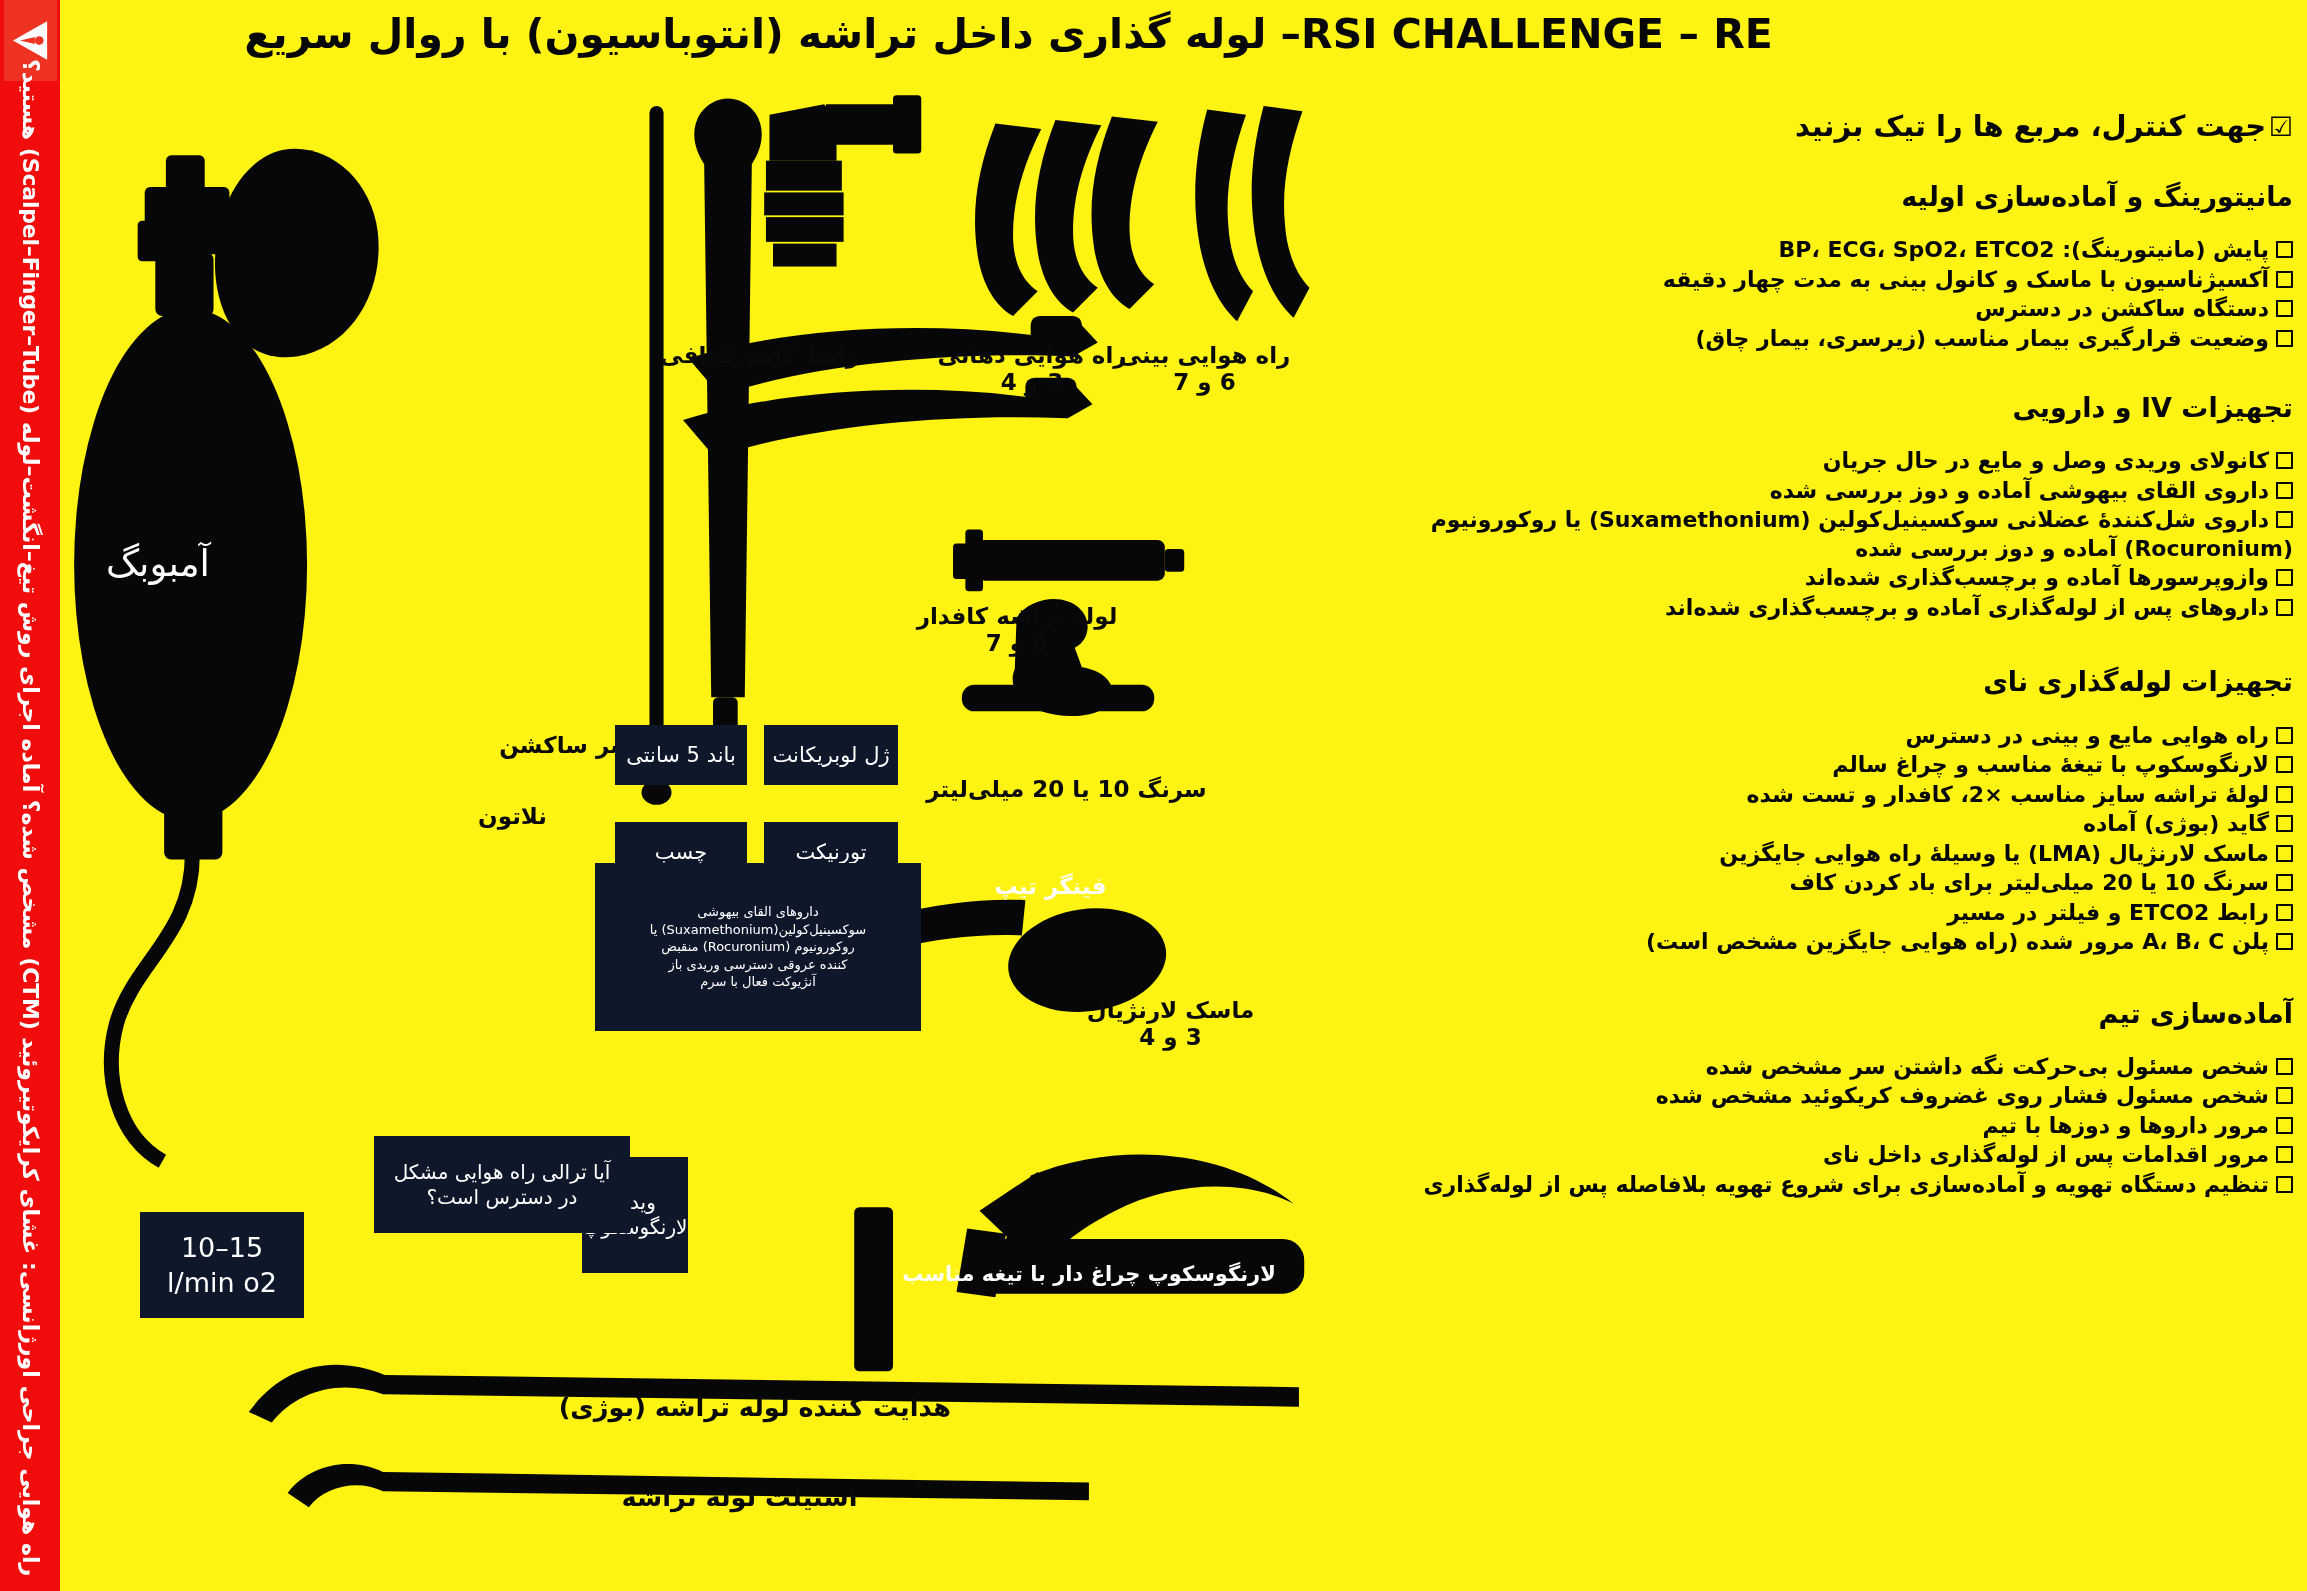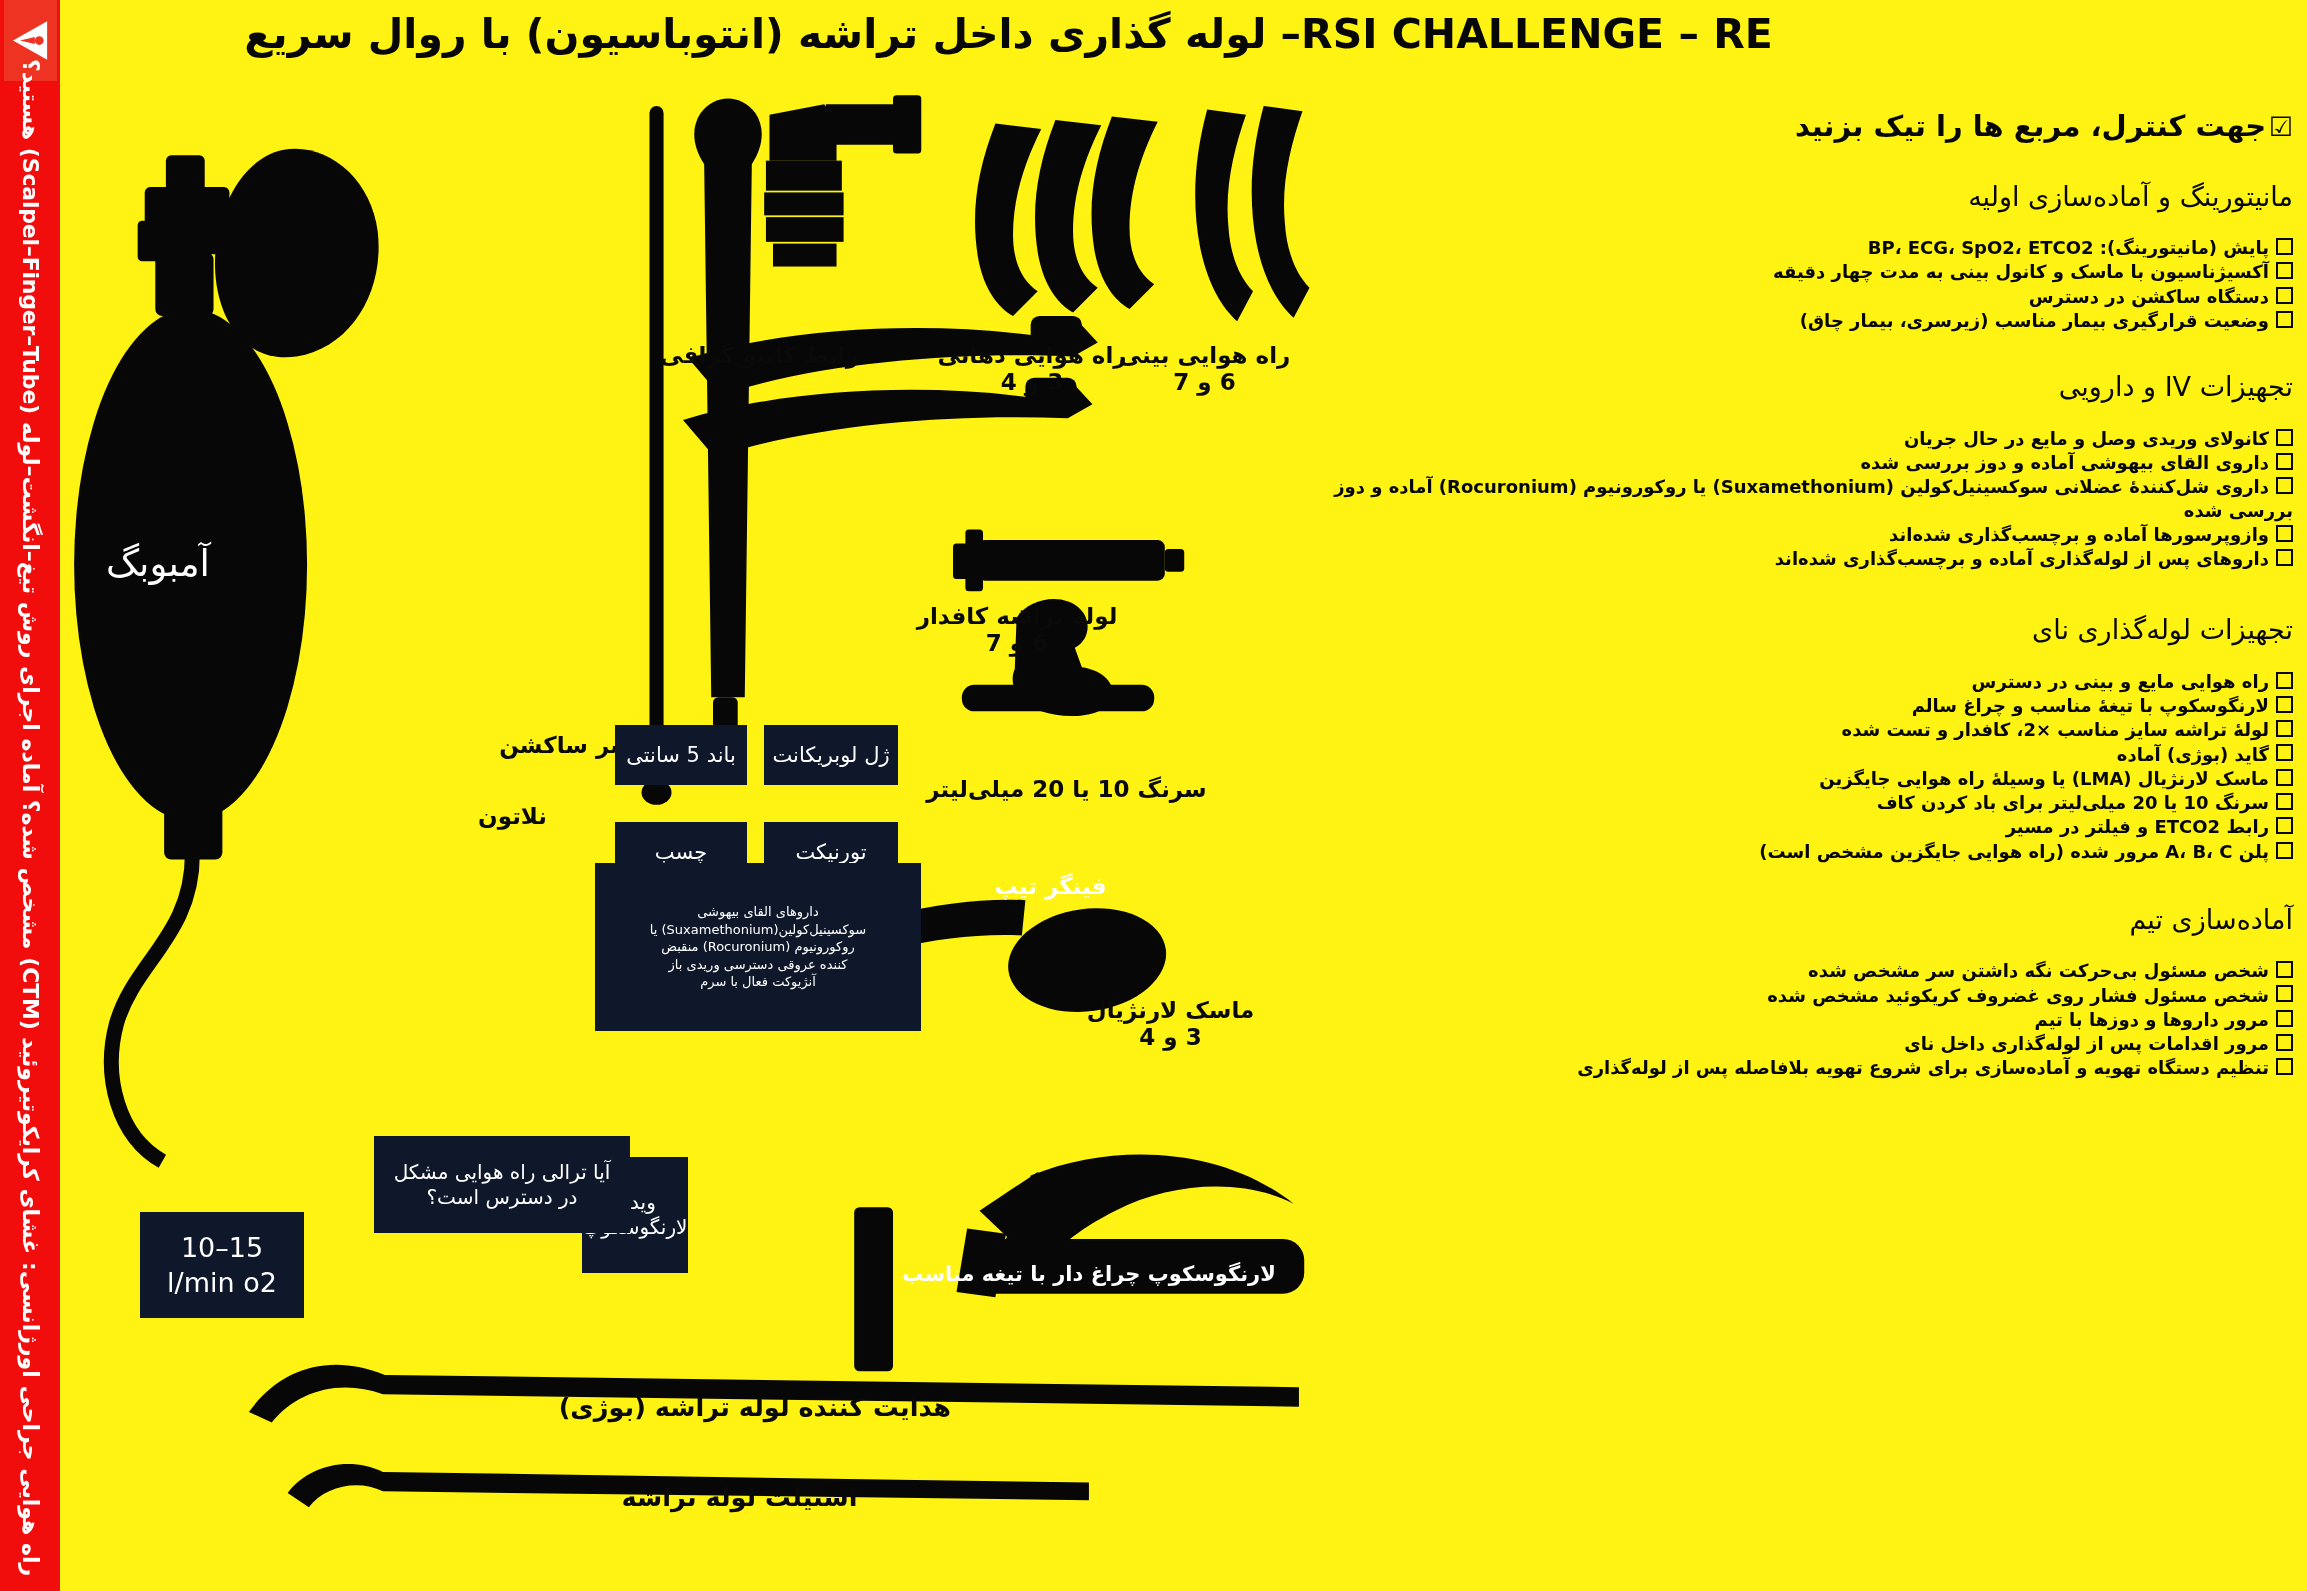--- a/index.html
+++ b/index.html
@@ -39,23 +39,23 @@
     position:absolute;right:14px;top:69px;width:962px;
     direction:rtl;text-align:right;color:#070707;z-index:20;margin-top:40px;
   }
   .tick-head{
     font-size:29px;font-weight:bold;line-height:1.2;margin-bottom:37px;
     white-space:nowrap;
   }
   .tick-head .bx{font-size:27px;margin-left:2.6px;}
   .sec{margin-bottom:8.8px;}
   .sec-title{
-    font-size:27px;font-weight:normal;margin-bottom:23px;line-height:1.2;
-  }
-  .sec-items{font-size:18px;font-weight:bold;line-height:1.30;}
+    font-size:27px;font-weight:bold;margin-bottom:23px;line-height:1.2;
+  }
+  .sec-items{font-size:22px;font-weight:bold;line-height:1.30;}
   .ck-item{display:block;margin-bottom:0.9px;}
   .ck-box{
     display:inline-block;width:17px;height:17px;
     border:2.6px solid #070707;margin-left:7px;
     vertical-align:-0.9px;box-sizing:border-box;
   }
   .sp1{height:30px;}
   .sp2{height:35px;}
   .sp3{height:32px;}
   

